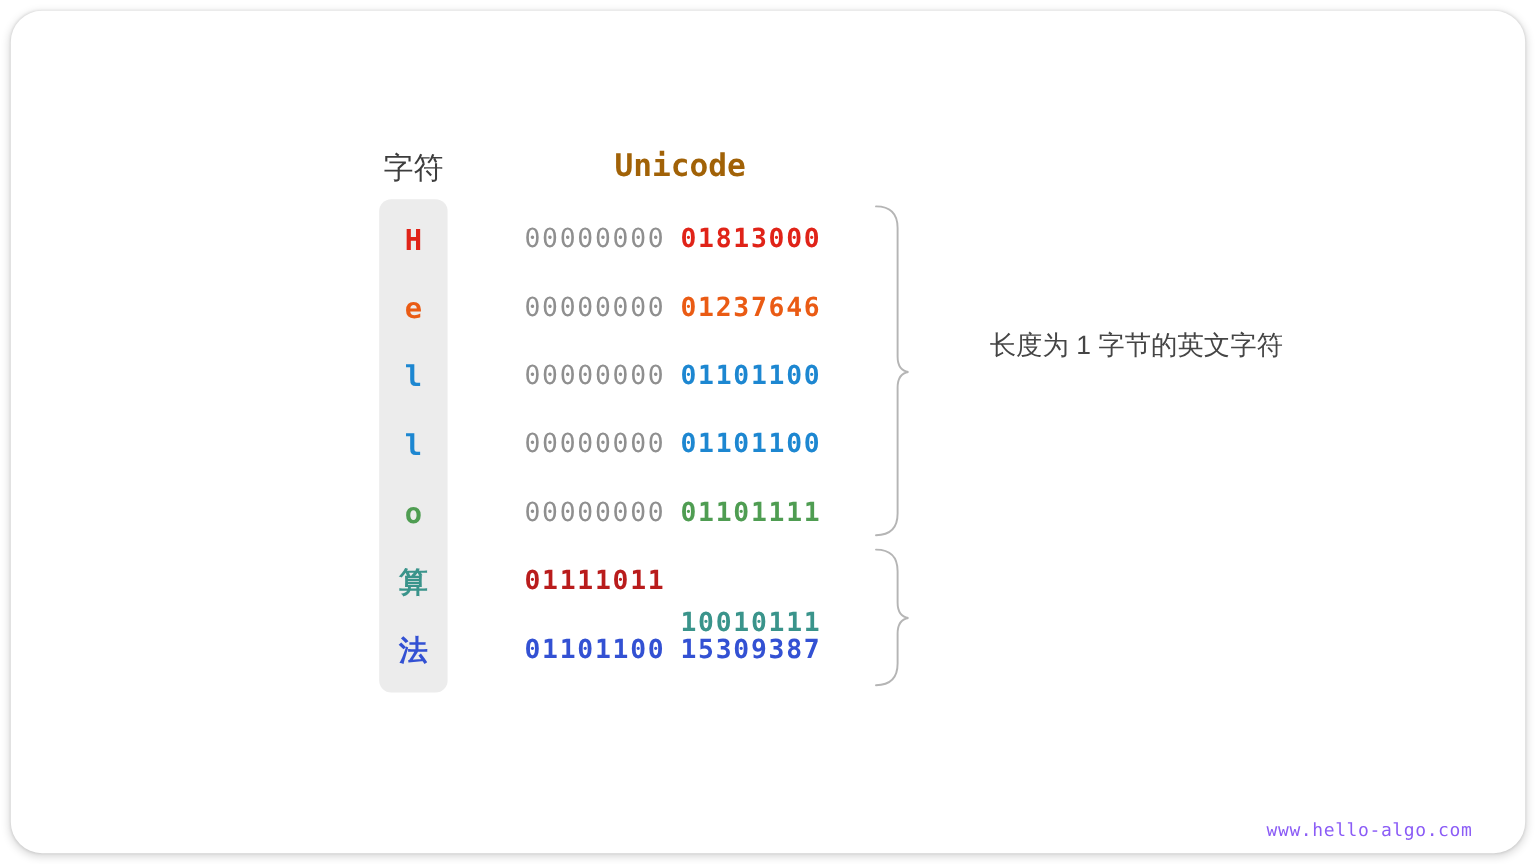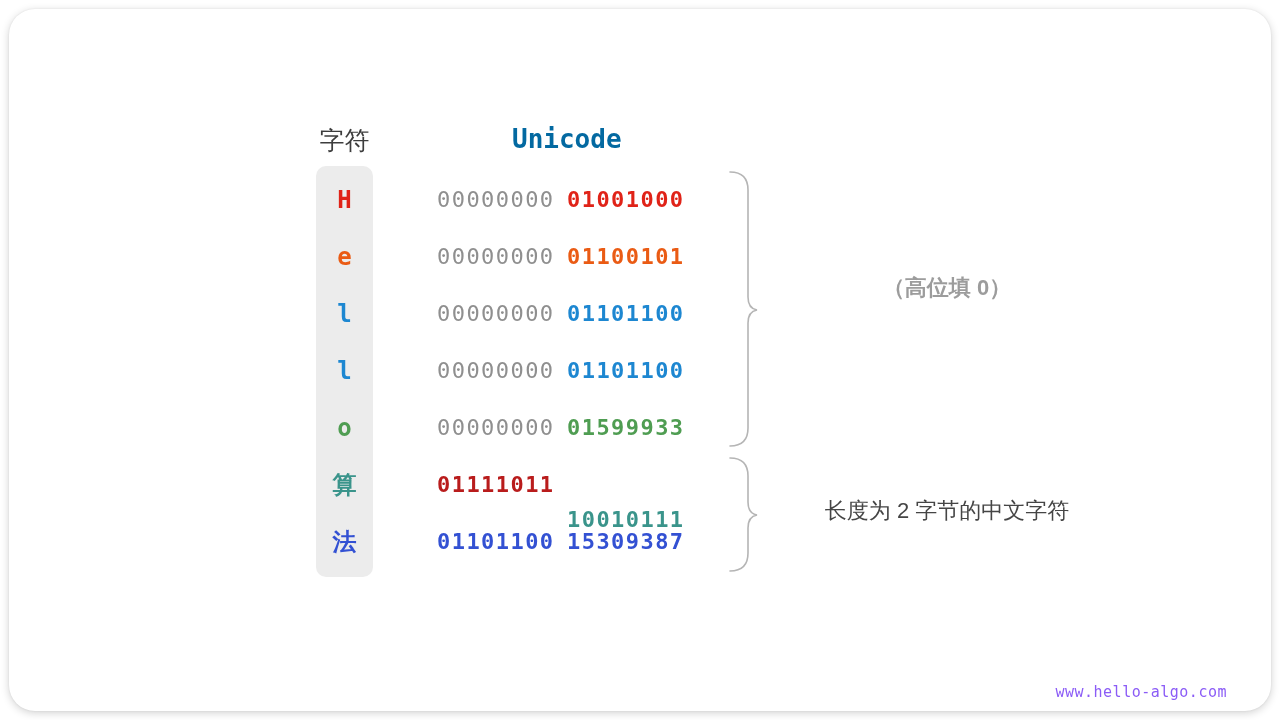--- a/index.html
+++ b/index.html
@@ -24,21 +24,21 @@
   .header-char {
     position: absolute;
     left: 307px; top: 117px; width: 57px; height: 28px;
     text-align: center; line-height: 28px;
     font-weight: 400; font-size: 25px; color: #3d3d3d;
     font-family: "Liberation Sans", sans-serif;
   }
   .header-unicode {
     position: absolute;
     left: 503px; top: 116px; height: 28px; line-height: 28px;
-    font-weight: 700; font-size: 26px; color: #0369a1;
+    font-weight: 700; font-size: 26px; color: #a16207;
     font-family: "DejaVu Sans Mono", monospace;
   }
   .char-column-bg {
     position: absolute;
     left: 307px; top: 157px; width: 57px; height: 411px;
     background: #ececec;
     border-radius: 10px;
   }
   .row {
     position: absolute;
@@ -95,45 +95,45 @@
     <div class="header-char">字符</div>
 
     <div class="header-unicode">Unicode</div>
 
     <div class="char-column-bg"></div>
 
     <div id="rows">
   <div class="row" style="top: 177px;">
     <span class="cell-char" style="color: rgb(224, 35, 24);">H</span>
     <span class="byte byte1" style="color: rgb(143, 143, 143); font-weight: 400;">00000000</span>
-    <span class="byte byte2" style="color: rgb(224, 35, 24); font-weight: 700;">01001000</span>
+    <span class="byte byte2" style="color: rgb(224, 35, 24); font-weight: 700;">01813000</span>
   </div>
 
   <div class="row" style="top: 234px;">
     <span class="cell-char" style="color: rgb(234, 91, 20);">e</span>
     <span class="byte byte1" style="color: rgb(143, 143, 143); font-weight: 400;">00000000</span>
-    <span class="byte byte2" style="color: rgb(234, 91, 20); font-weight: 700;">01100101</span>
+    <span class="byte byte2" style="color: rgb(234, 91, 20); font-weight: 700;">01237646</span>
   </div>
 
   <div class="row" style="top: 291px;">
     <span class="cell-char" style="color: rgb(29, 135, 209);">l</span>
     <span class="byte byte1" style="color: rgb(143, 143, 143); font-weight: 400;">00000000</span>
     <span class="byte byte2" style="color: rgb(29, 135, 209); font-weight: 700;">01101100</span>
   </div>
 
   <div class="row" style="top: 348px;">
     <span class="cell-char" style="color: rgb(29, 135, 209);">l</span>
     <span class="byte byte1" style="color: rgb(143, 143, 143); font-weight: 400;">00000000</span>
     <span class="byte byte2" style="color: rgb(29, 135, 209); font-weight: 700;">01101100</span>
   </div>
 
   <div class="row" style="top: 405px;">
     <span class="cell-char" style="color: rgb(79, 157, 82);">o</span>
     <span class="byte byte1" style="color: rgb(143, 143, 143); font-weight: 400;">00000000</span>
-    <span class="byte byte2" style="color: rgb(79, 157, 82); font-weight: 700;">01599933</span>
+    <span class="byte byte2" style="color: rgb(79, 157, 82); font-weight: 700;">01101111</span>
   </div>
 
   <div class="row" style="top: 462px;">
     <span class="cell-char" style="color: rgb(58, 148, 139);">算</span>
     <span class="byte byte1" style="color: #b91c1c; font-weight: 700;">01111011</span>
     <span class="byte byte2" style="color: rgb(58, 148, 139); font-weight: 700; margin-top: 35px;">10010111</span>
   </div>
 
   <div class="row" style="top: 519px;">
     <span class="cell-char" style="color: rgb(51, 81, 211);">法</span>
@@ -141,20 +141,19 @@
     <span class="byte byte2" style="color: rgb(51, 81, 211); font-weight: 700;">15309387</span>
   </div>
 </div>
 
     <svg class="braces-svg" width="1280" height="720" viewBox="0 0 1280 720">
       <path d="M 721 163 C 733 163 739 169 739 181 L 739 288 C 739 296 742 300 748 301 C 742 302 739 306 739 314 L 739 419 C 739 431 733 437 721 437" fill="none" stroke="#b5b5b5" stroke-width="1.6" stroke-linecap="round"></path>
       <path d="M 721 449 C 733 449 739 455 739 467 L 739 493 C 739 501 742 505 748 506 C 742 507 739 511 739 519 L 739 544 C 739 556 733 562 721 562" fill="none" stroke="#b5b5b5" stroke-width="1.6" stroke-linecap="round"></path>
     </svg>
 
     <div class="anno anno-english">
-      <div class="muted">（高位填 0）</div>
+      <div>长度为 1 字节的英文字符</div>
     </div>
 
-    <div class="anno anno-chinese">长度为 2 字节的中文字符</div>
 
     <div class="watermark">www.hello-algo.com</div>
   </div>
 </div>
 
 </body></html>

